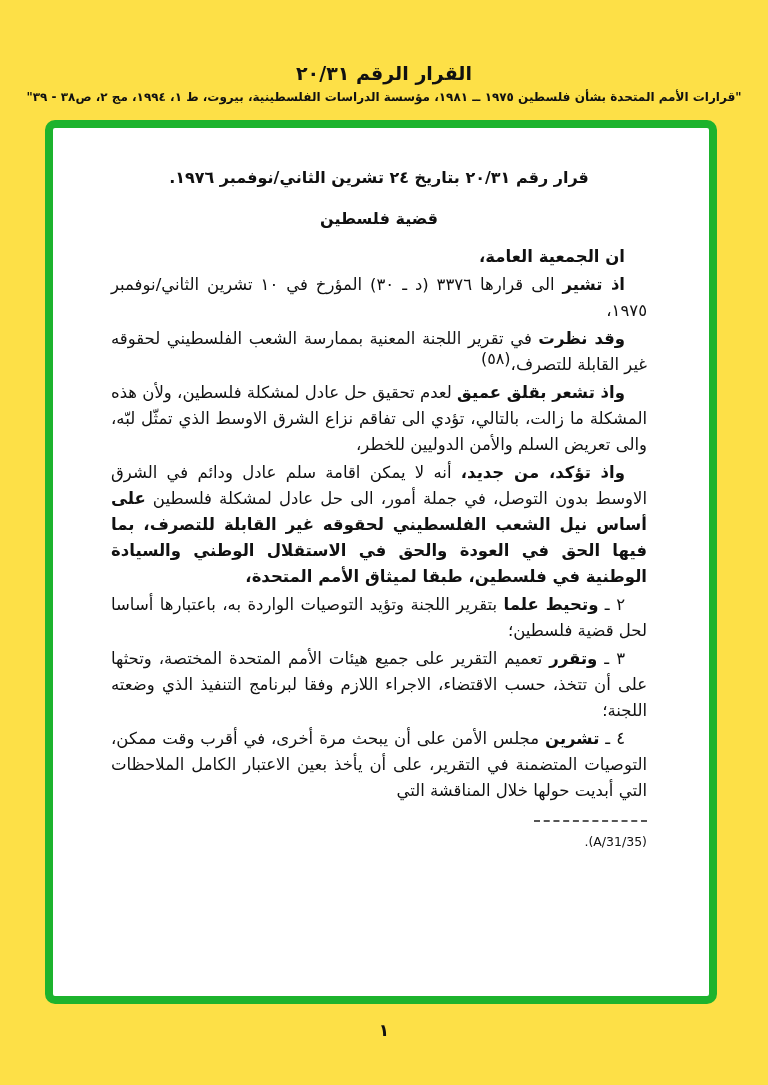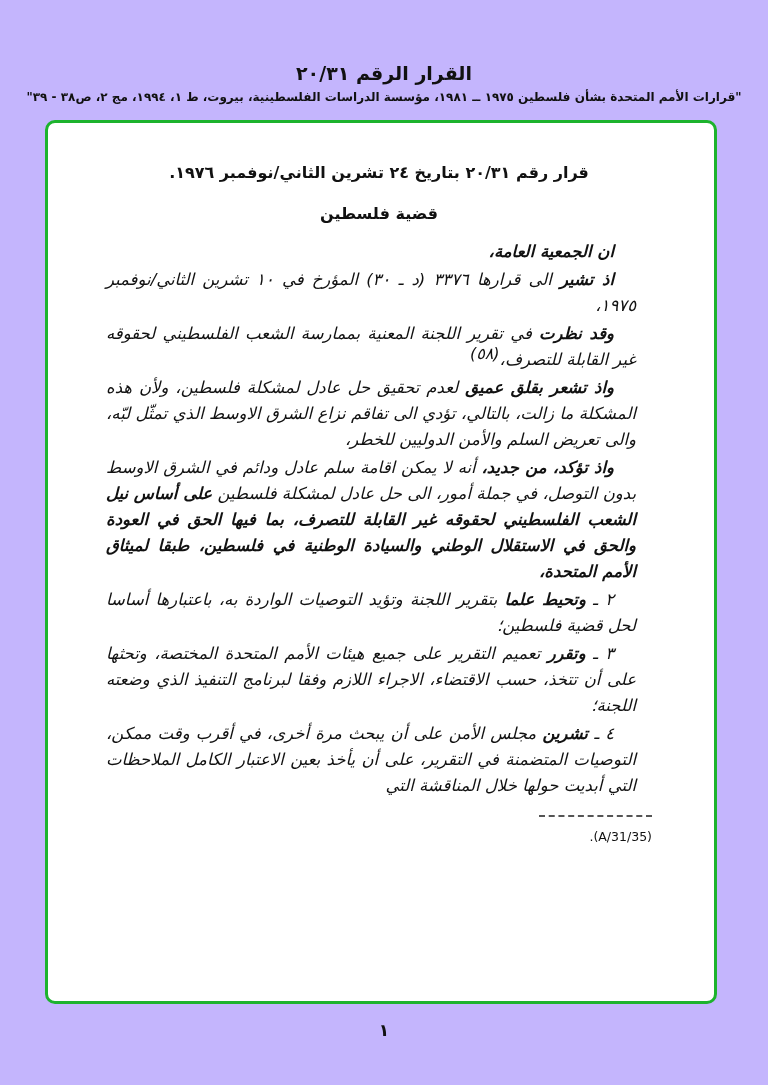--- a/index.html
+++ b/index.html
@@ -1,19 +1,19 @@
 <!DOCTYPE html>
 <html lang="ar" dir="rtl"><head>
 <meta charset="utf-8">
 <style>
   html,body{margin:0;padding:0;background:#ffffff;}
   .page{
     position:relative;
     width:768px;height:1085px;
-    background:#c4b5fd;
+    background:#fde047;
     font-family:"DejaVu Sans",sans-serif;
     color:#111;
     direction:rtl;
     overflow:hidden;
   }
   .header{padding-top:62px;text-align:center;}
   .doc-title{
     margin:0;
     font-size:19px;
     font-weight:bold;
@@ -23,45 +23,44 @@
     margin-top:6px;
     font-size:12px;
     font-weight:bold;
     white-space:nowrap;
   }
   .green-box{
     position:absolute;
     left:45px;top:120px;
     width:672px;height:884px;
     box-sizing:border-box;
-    border:3px solid #a21caf;
+    border:8px solid #a21caf;
     border-radius:10px;
     padding:40px 62px 0 58px;
     background:#ffffff;
   }
   .doc-heading{
     margin:0 0 22px 0;
     text-align:center;
     font-weight:bold;
     font-size:16px;
   }
   .doc-subject{
     margin:0 0 16px 0;
     text-align:center;
     font-weight:bold;
     font-size:16px;
   }
   .paragraphs{margin:0;}
   .para{
-    margin:0 16px 2px 0;
+    margin:0 0 2px 0;
     font-size:16.5px;
     line-height:26px;
     text-align:justify;
     text-indent:22px;
-    font-style:italic;
   }
   .para .b{font-weight:bold;}
   .para sup.sup{
     font-size:16px;
     line-height:0;
     vertical-align:super;
   }
   .footnote-sep{
     width:113px;
     height:0;

